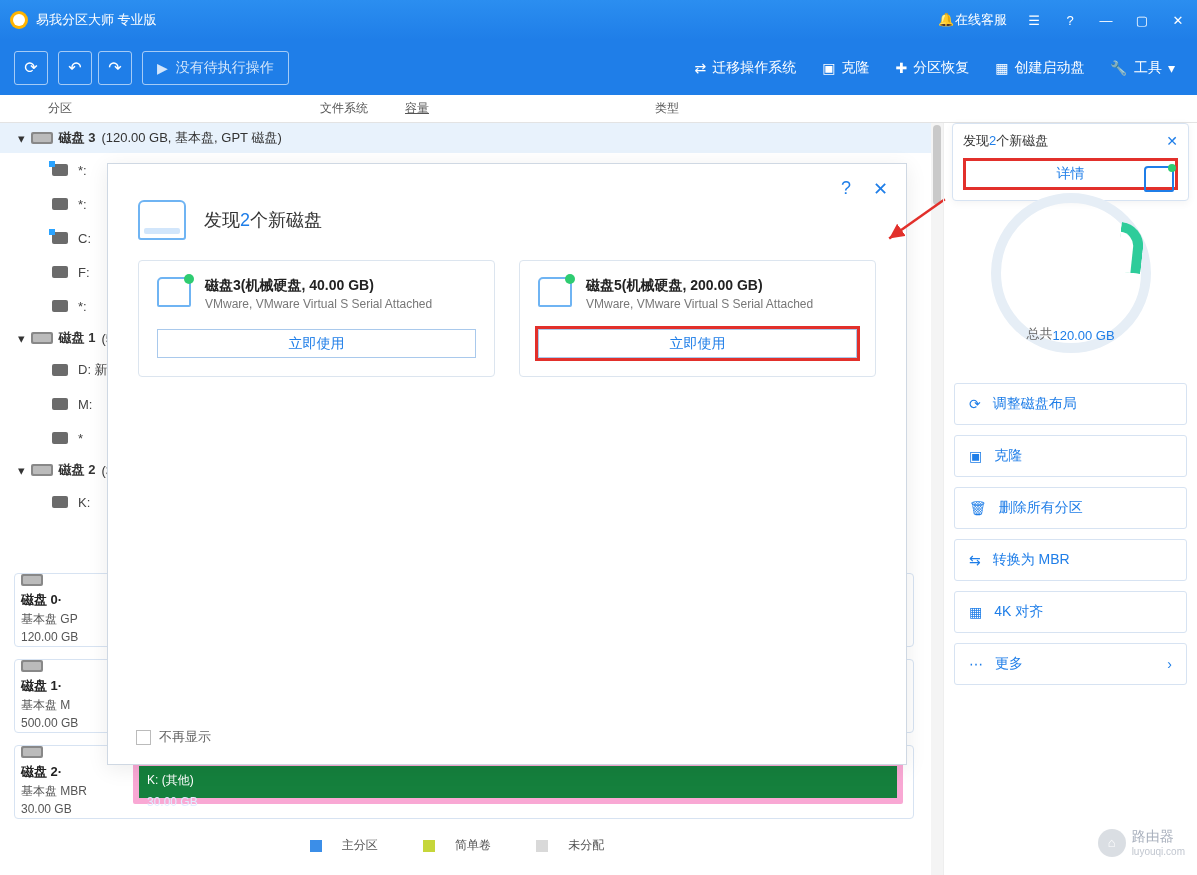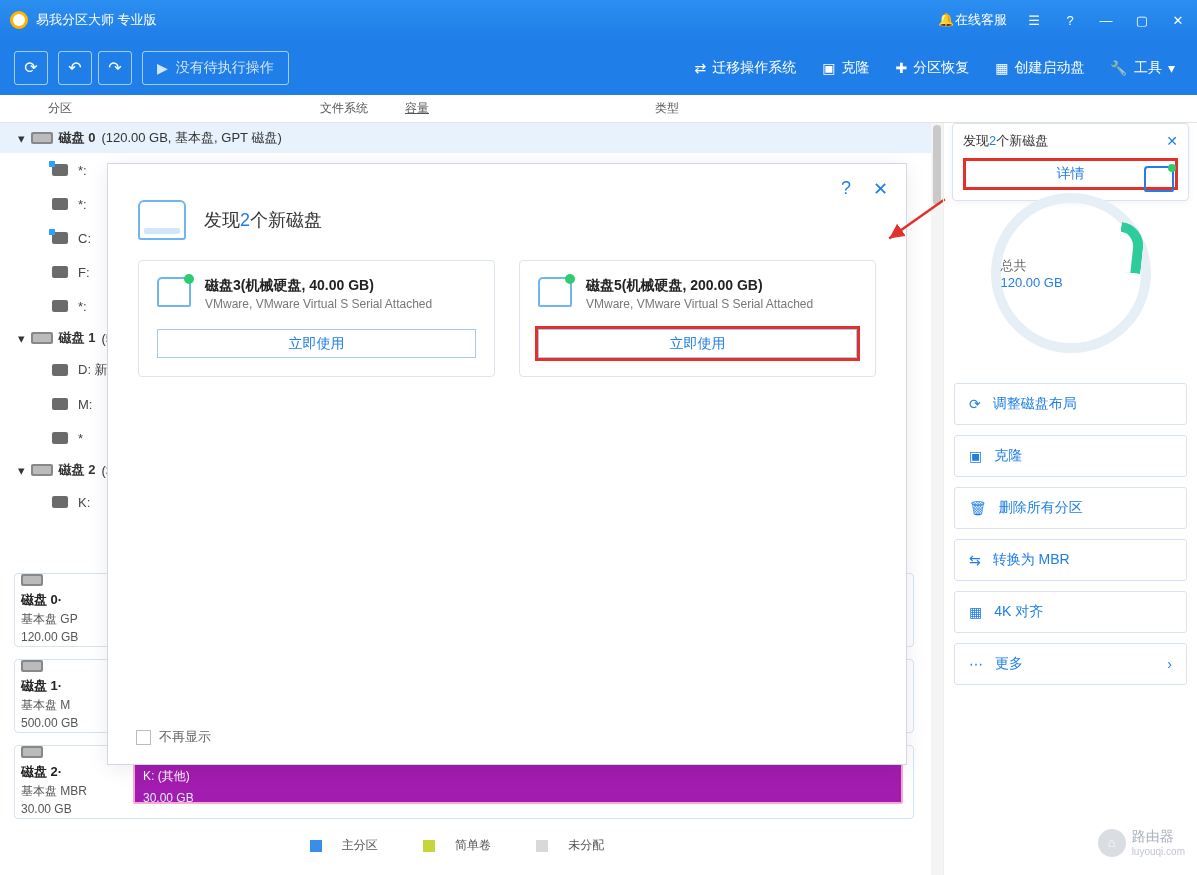--- a/index.html
+++ b/index.html
@@ -43,35 +43,35 @@
   .disk-icon::after{content:"";position:absolute;inset:2px;background:#bbb;border-radius:1px;}
   .part-row { height:34px; display:flex; align-items:center; padding-left:52px; gap:10px; color:#444; }
   .vol-icon { width:16px; height:12px; background:#6b6b6b; border-radius:2px; position:relative; }
   .vol-icon.sys::before{content:"";position:absolute;width:6px;height:6px;background:#2aa3ff;left:-3px;top:-3px;}
   
   
   .disk-cards { position:absolute; left:14px; top:450px; width:900px; }
   .dcard { border:1px solid #d7e3f2; border-radius:4px; margin-bottom:12px; padding:8px 10px 8px 6px; display:flex; align-items:center; gap:12px; height:74px; }
   .dcard .info { width:100px; font-size:12px; color:#555; line-height:1.5; display:flex; flex-direction:column; }
   .dcard .info b { color:#222; font-size:13px; }
-  .dcard .bar { flex:1; height:44px; background:#a21caf; border:2px solid #f9a8d4; border-radius:2px; }
+  .dcard .bar { flex:1; height:44px; background:#15803d; border:6px solid #f9a8d4; border-radius:2px; }
   .dcard .bar .lbl { font-size:12px; color:#fff; padding:6px 8px 0 8px; }
   .legend { text-align:center; font-size:12px; color:#555; padding:6px 0 10px; }
   .legend span { display:inline-flex; align-items:center; gap:6px; margin:0 14px; }
   .sw { width:12px; height:12px; display:inline-block; }
   
   
   .popup { position:absolute; top:0; left:8px; right:8px; background:#fff; border:1px solid #d7e3f2; border-radius:4px; box-shadow:0 2px 8px rgba(0,0,0,.05); padding:8px 10px 10px; }
   .popup .prow { display:flex; align-items:center; justify-content:space-between; font-size:13px; color:#333; }
   .popup .prow .x { color:#1f7ee8; cursor:pointer; font-size:14px; }
   .popup .detail-btn { margin-top:8px; border:3px solid #e2302b; height:32px; color:#1f7ee8; display:flex; align-items:center; justify-content:center; font-size:14px; cursor:pointer; }
   .popup .disk-glyph { width:30px; height:26px; border:2px solid #1f7ee8; border-radius:4px 4px 2px 2px; position:absolute; right:14px; top:42px; }
   .popup .disk-glyph::after{content:"";position:absolute;right:-4px;top:-4px;width:8px;height:8px;border-radius:50%;background:#2ecc71;}
   
-  .gauge { margin-top:60px; width:160px; height:160px; border:10px solid #e6eef6; border-radius:50%; margin-left:auto; margin-right:auto; display:flex; flex-direction:column; align-items:flex-start; justify-content:center; font-size:13px; color:#1f7ee8; position:relative;}
+  .gauge { margin-top:60px; width:160px; height:160px; border:10px solid #e6eef6; border-radius:50%; margin-left:auto; margin-right:auto; display:flex; align-items:flex-end; justify-content:center; font-size:13px; color:#1f7ee8; position:relative;}
   .gauge::after{content:"";position:absolute;right:-2px;top:20px;width:14px;height:40px;border:10px solid #2ecc9a;border-left:none;border-bottom:none;border-radius:0 80px 0 0; transform:rotate(6deg);}
   .gauge .l1{color:#666;}
   
   .side-actions { margin-top:30px; }
   .side-actions .sa { border:1px solid #d7e3f2; border-radius:3px; height:42px; display:flex; align-items:center; gap:12px; padding:0 14px; color:#1f7ee8; font-size:14px; margin-bottom:10px; cursor:pointer; }
   .side-actions .sa .chev { margin-left:auto; color:#1f7ee8; }
   
   
   .modal { position:absolute; left:107px; top:40px; width:800px; height:602px; background:#fff; border:1px solid #cfd8e3; box-shadow:0 4px 20px rgba(0,0,0,.08); }
   .modal .mtop { display:flex; justify-content:flex-end; gap:22px; padding:14px 18px 0 0; }
@@ -142,21 +142,21 @@
   <div class="c3">容量</div>
   <div class="c4">类型</div>
 </div>
 
 <div class="main">
   <div class="left">
     <div class="tree">
       <div class="disk-row">
         <span>▾</span>
           <span class="disk-icon"></span>
-        <b>磁盘 0</b>
+        <b>磁盘 3</b>
           <span>(120.00 GB, 基本盘, GPT 磁盘)</span>
       </div>
       <div class="part-row">
           <span class="vol-icon sys"></span>
           <span>*:</span>
         </div>
       <div class="part-row">
           <span class="vol-icon"></span>
           <span>*:</span>
         </div>

